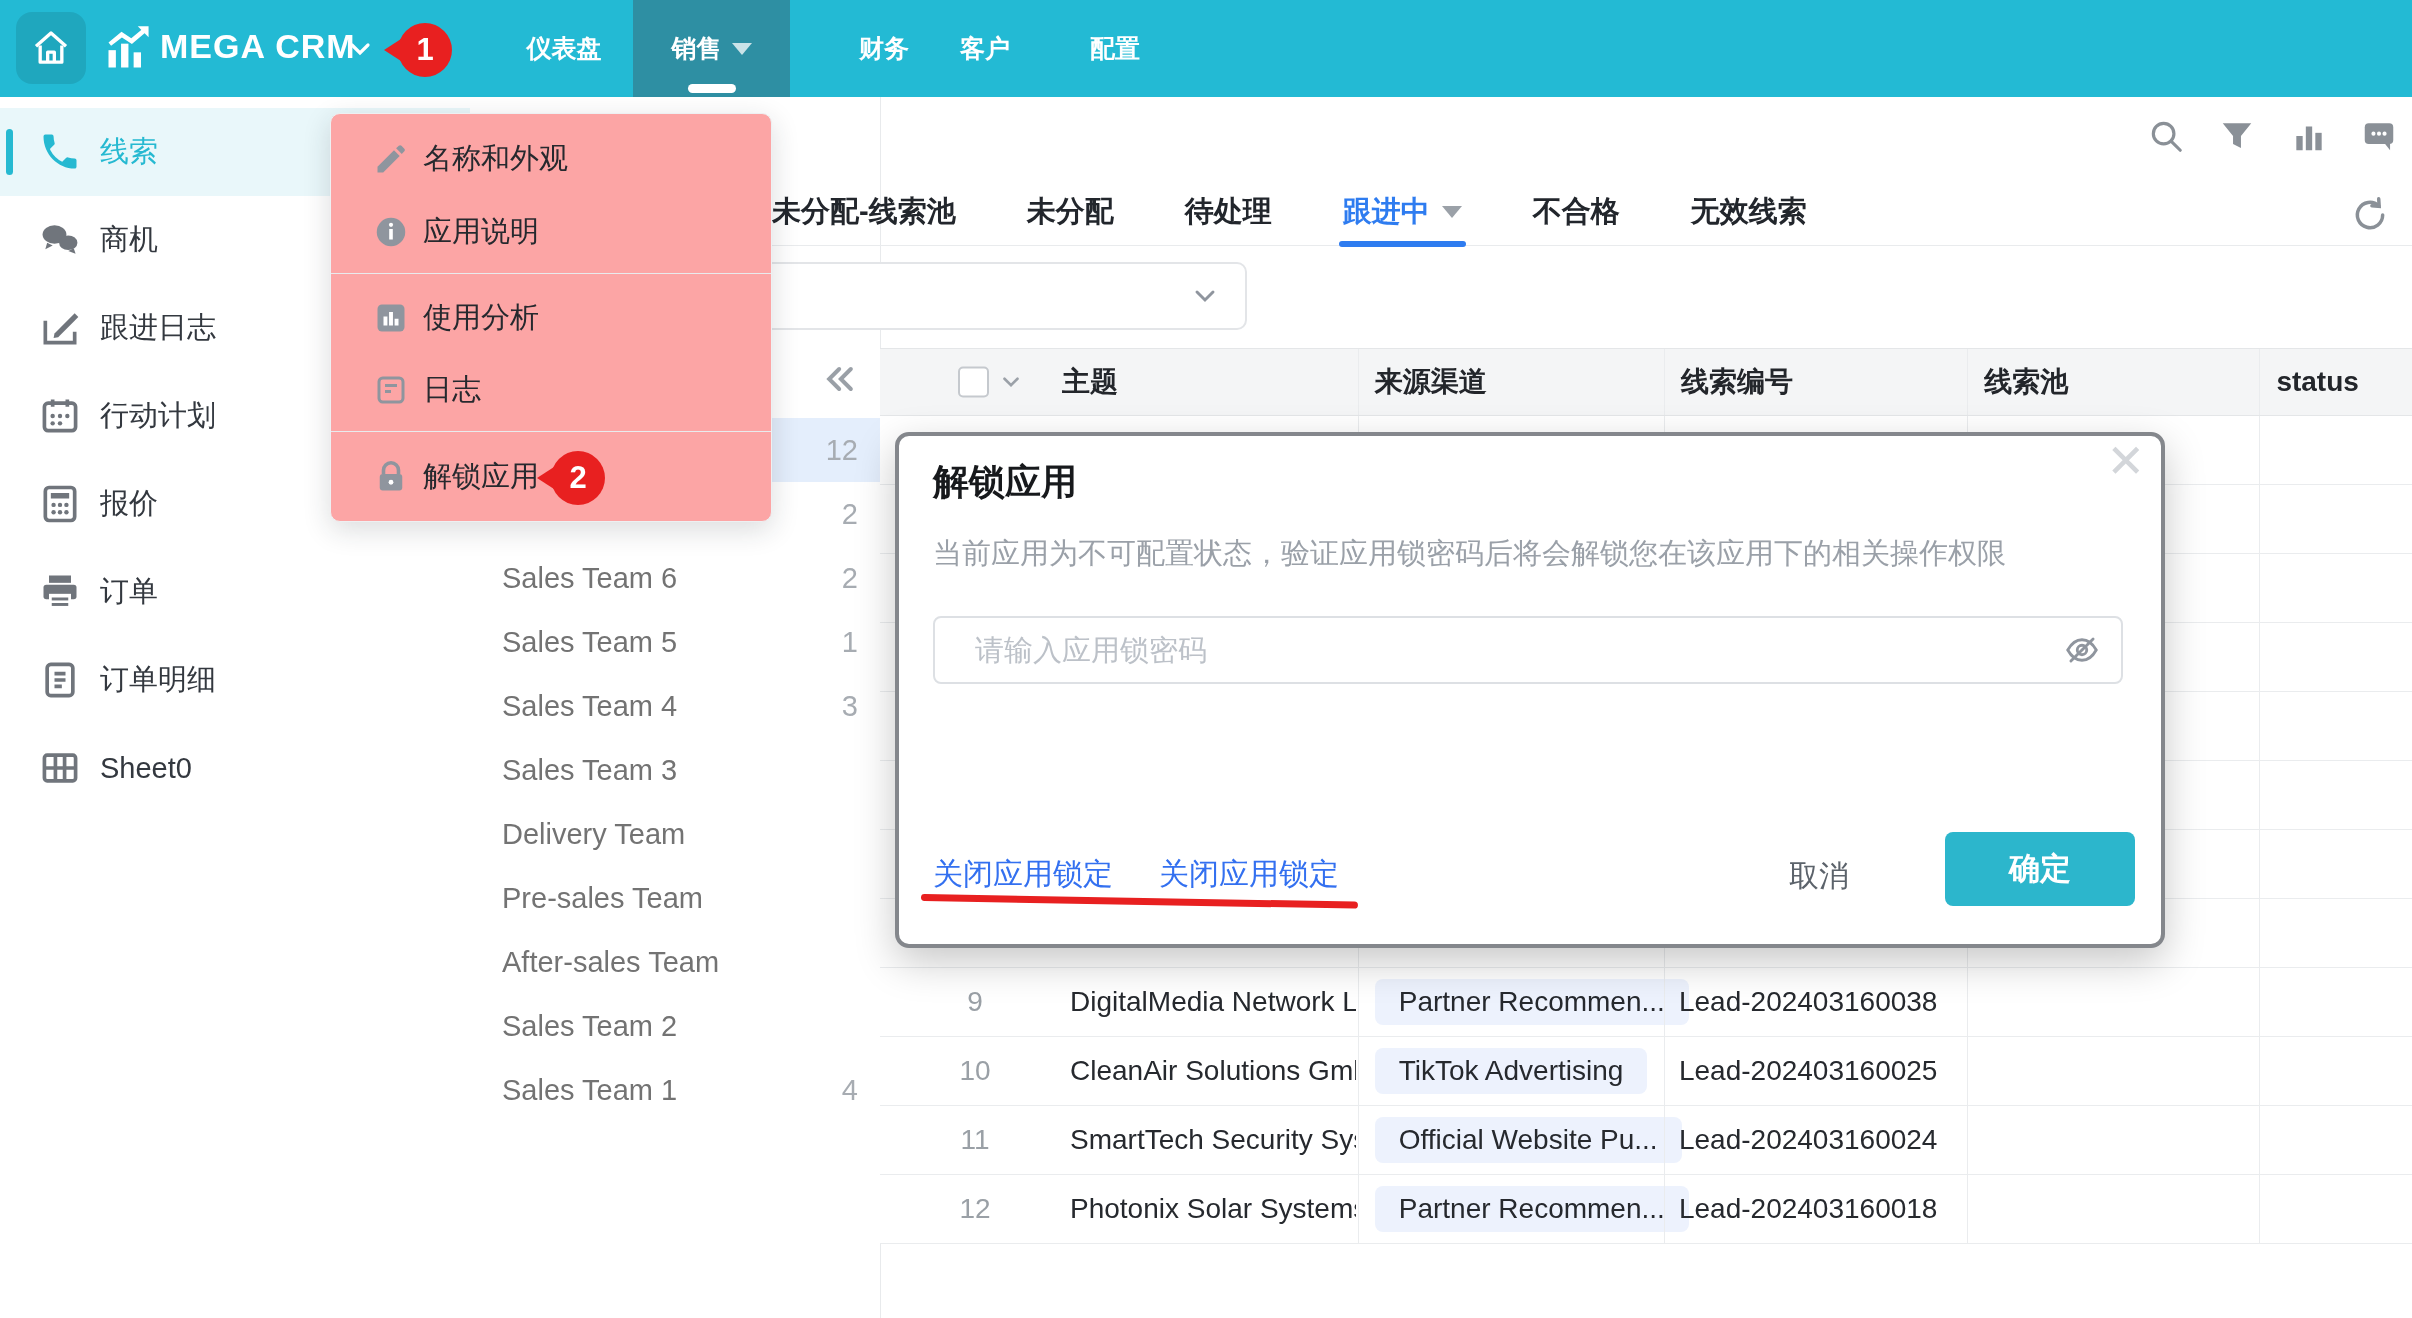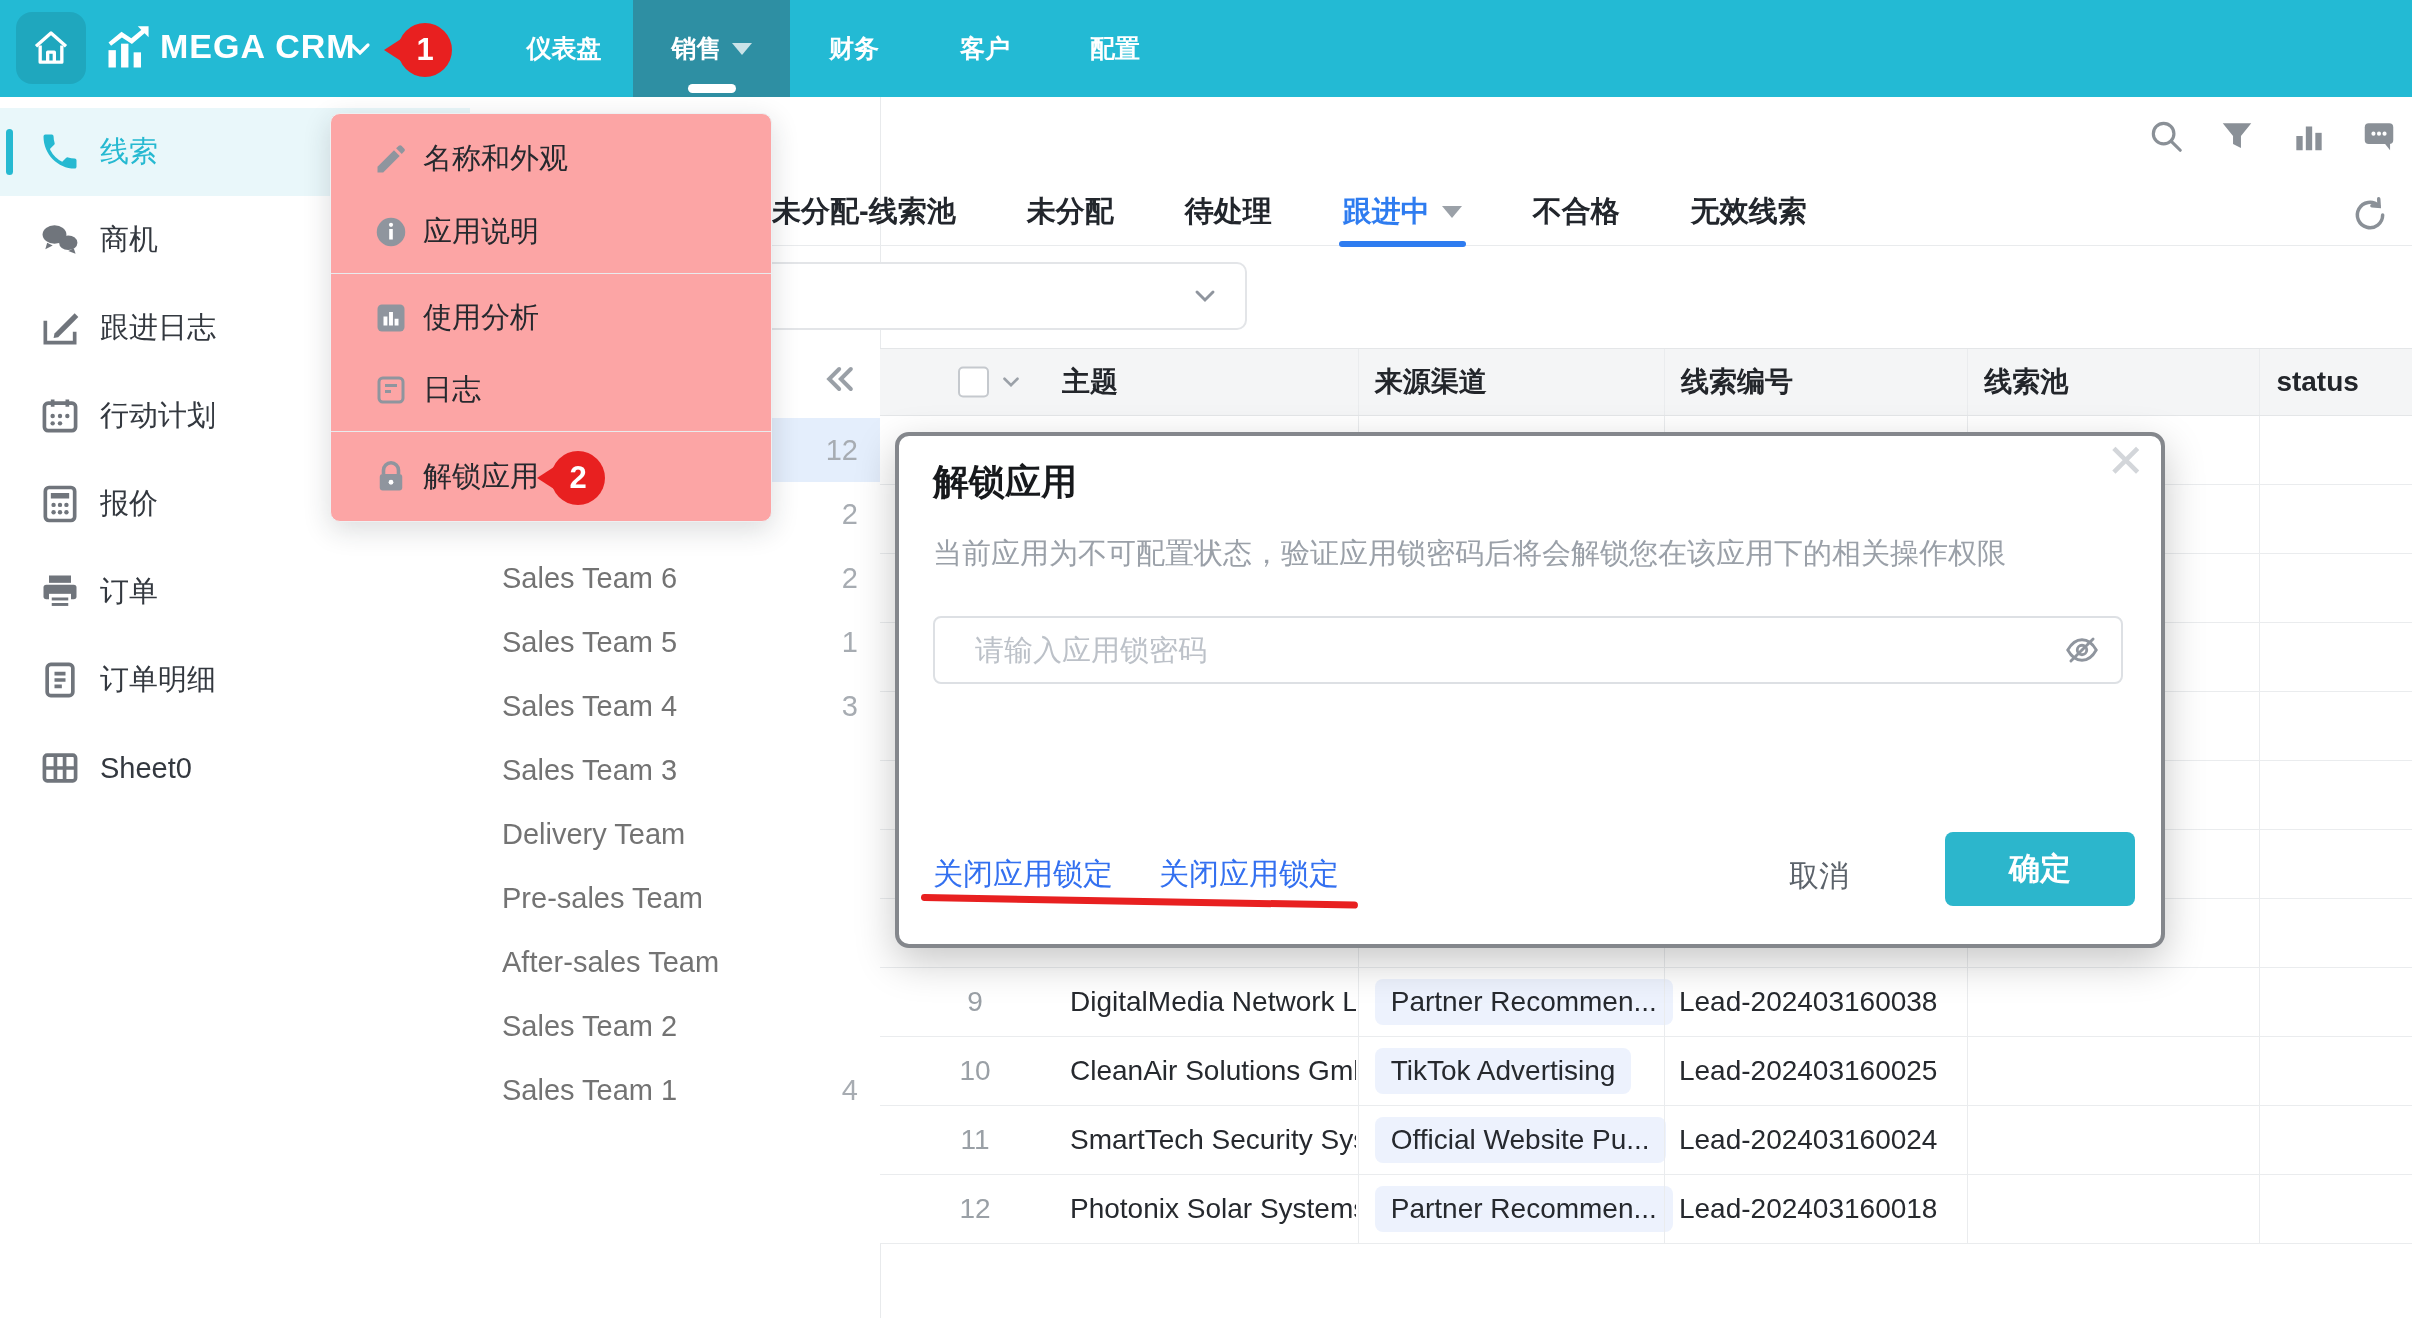--- a/index.html
+++ b/index.html
@@ -11,21 +11,21 @@
   .topbar{position:absolute;left:0;top:0;width:2412px;height:97px;background:#23bad4;z-index:10;}
   .home-btn{position:absolute;left:16px;top:12px;width:70px;height:72px;border-radius:16px;
             background:rgba(0,0,0,.10);display:flex;align-items:center;justify-content:center;}
   .logo{position:absolute;left:102px;top:22px;}
   .app-name{position:absolute;left:160px;top:27px;font-size:34px;font-weight:bold;color:#fff;letter-spacing:1px;white-space:nowrap;}
   .app-caret{position:absolute;left:344px;top:33px;}
   .nav-item{position:absolute;top:0;height:97px;display:flex;align-items:center;justify-content:center;
             gap:10px;color:#fff;font-size:25px;font-weight:bold;}
   .nav-dashboard{left:504px;width:120px;}
   .nav-sales{left:633px;width:157px;background:#2e8fa3;}
-  .nav-finance{left:799px;width:110px;}
+  .nav-finance{left:799px;width:110px;justify-content:flex-end;}
   .nav-customer{left:930px;width:110px;}
   .nav-config{left:1060px;width:110px;}
   .sales-underline{position:absolute;left:50%;transform:translateX(-50%);bottom:4px;width:48px;height:9px;border-radius:5px;background:#fff;}
   .tri-down-light{width:0;height:0;border-left:10px solid transparent;border-right:10px solid transparent;border-top:12px solid rgba(255,255,255,.75);}
 
   
   .badge{position:absolute;width:54px;height:54px;border-radius:50%;background:#e82020;color:#fff;
          font-weight:bold;font-size:31px;display:flex;align-items:center;justify-content:center;z-index:300;}
   .badge::before{content:"";position:absolute;left:-14px;top:50%;transform:translateY(-50%);
          border-top:11px solid transparent;border-bottom:11px solid transparent;border-right:17px solid #e82020;}
@@ -71,21 +71,21 @@
   .c2{width:303px;border-left:1px solid #eaecee;}
   .c3{width:292px;border-left:1px solid #eaecee;}
   .c4{width:152px;border-left:1px solid #eaecee;}
   .th-label{position:absolute;left:182px;top:50%;transform:translateY(-50%);white-space:nowrap;}
   .th-label2{position:absolute;left:16px;top:50%;transform:translateY(-50%);white-space:nowrap;}
   .checkbox{position:absolute;left:78px;top:50%;transform:translateY(-50%);width:27px;height:27px;border:2px solid #c5c9ce;border-radius:5px;background:#fff;}
   .cb-caret{position:absolute;left:118px;top:50%;transform:translateY(-50%);color:#9ba1a8;}
   .row-num{position:absolute;left:60px;width:70px;text-align:center;top:50%;transform:translateY(-50%);font-size:28px;color:#9aa0a6;}
   .subject{position:absolute;left:190px;right:2px;top:50%;transform:translateY(-50%);font-size:28px;color:#26292e;white-space:nowrap;overflow:hidden;}
   .pill{position:absolute;left:16px;top:50%;transform:translateY(-50%);max-width:274px;background:#edf2fd;border-radius:8px;
-        padding:0 16px;height:46px;display:flex;align-items:center;font-size:28px;color:#26292e;white-space:nowrap;overflow:hidden;}
+        padding:0 24px;height:46px;display:flex;align-items:center;font-size:28px;color:#26292e;white-space:nowrap;overflow:hidden;}
   .lead-no{position:absolute;left:14px;top:50%;transform:translateY(-50%);font-size:28px;color:#26292e;white-space:nowrap;}
 
   
   .app-menu{position:absolute;left:330px;top:113px;width:440px;height:407px;background:#fca5a5;border-radius:10px;
             border:1px solid #eef0f2;box-shadow:0 8px 28px rgba(31,35,41,.16);z-index:50;}
   .menu-item{position:absolute;left:0;width:100%;height:62px;}
   .menu-item .mico{position:absolute;left:42px;top:50%;transform:translateY(-50%);width:36px;height:36px;color:#8f959e;}
   .menu-item .mlbl{position:absolute;left:92px;top:50%;transform:translateY(-50%);font-size:29px;color:#26292e;white-space:nowrap;}
   .menu-divider{position:absolute;left:0;width:100%;height:1px;background:#e9ebed;}
 

